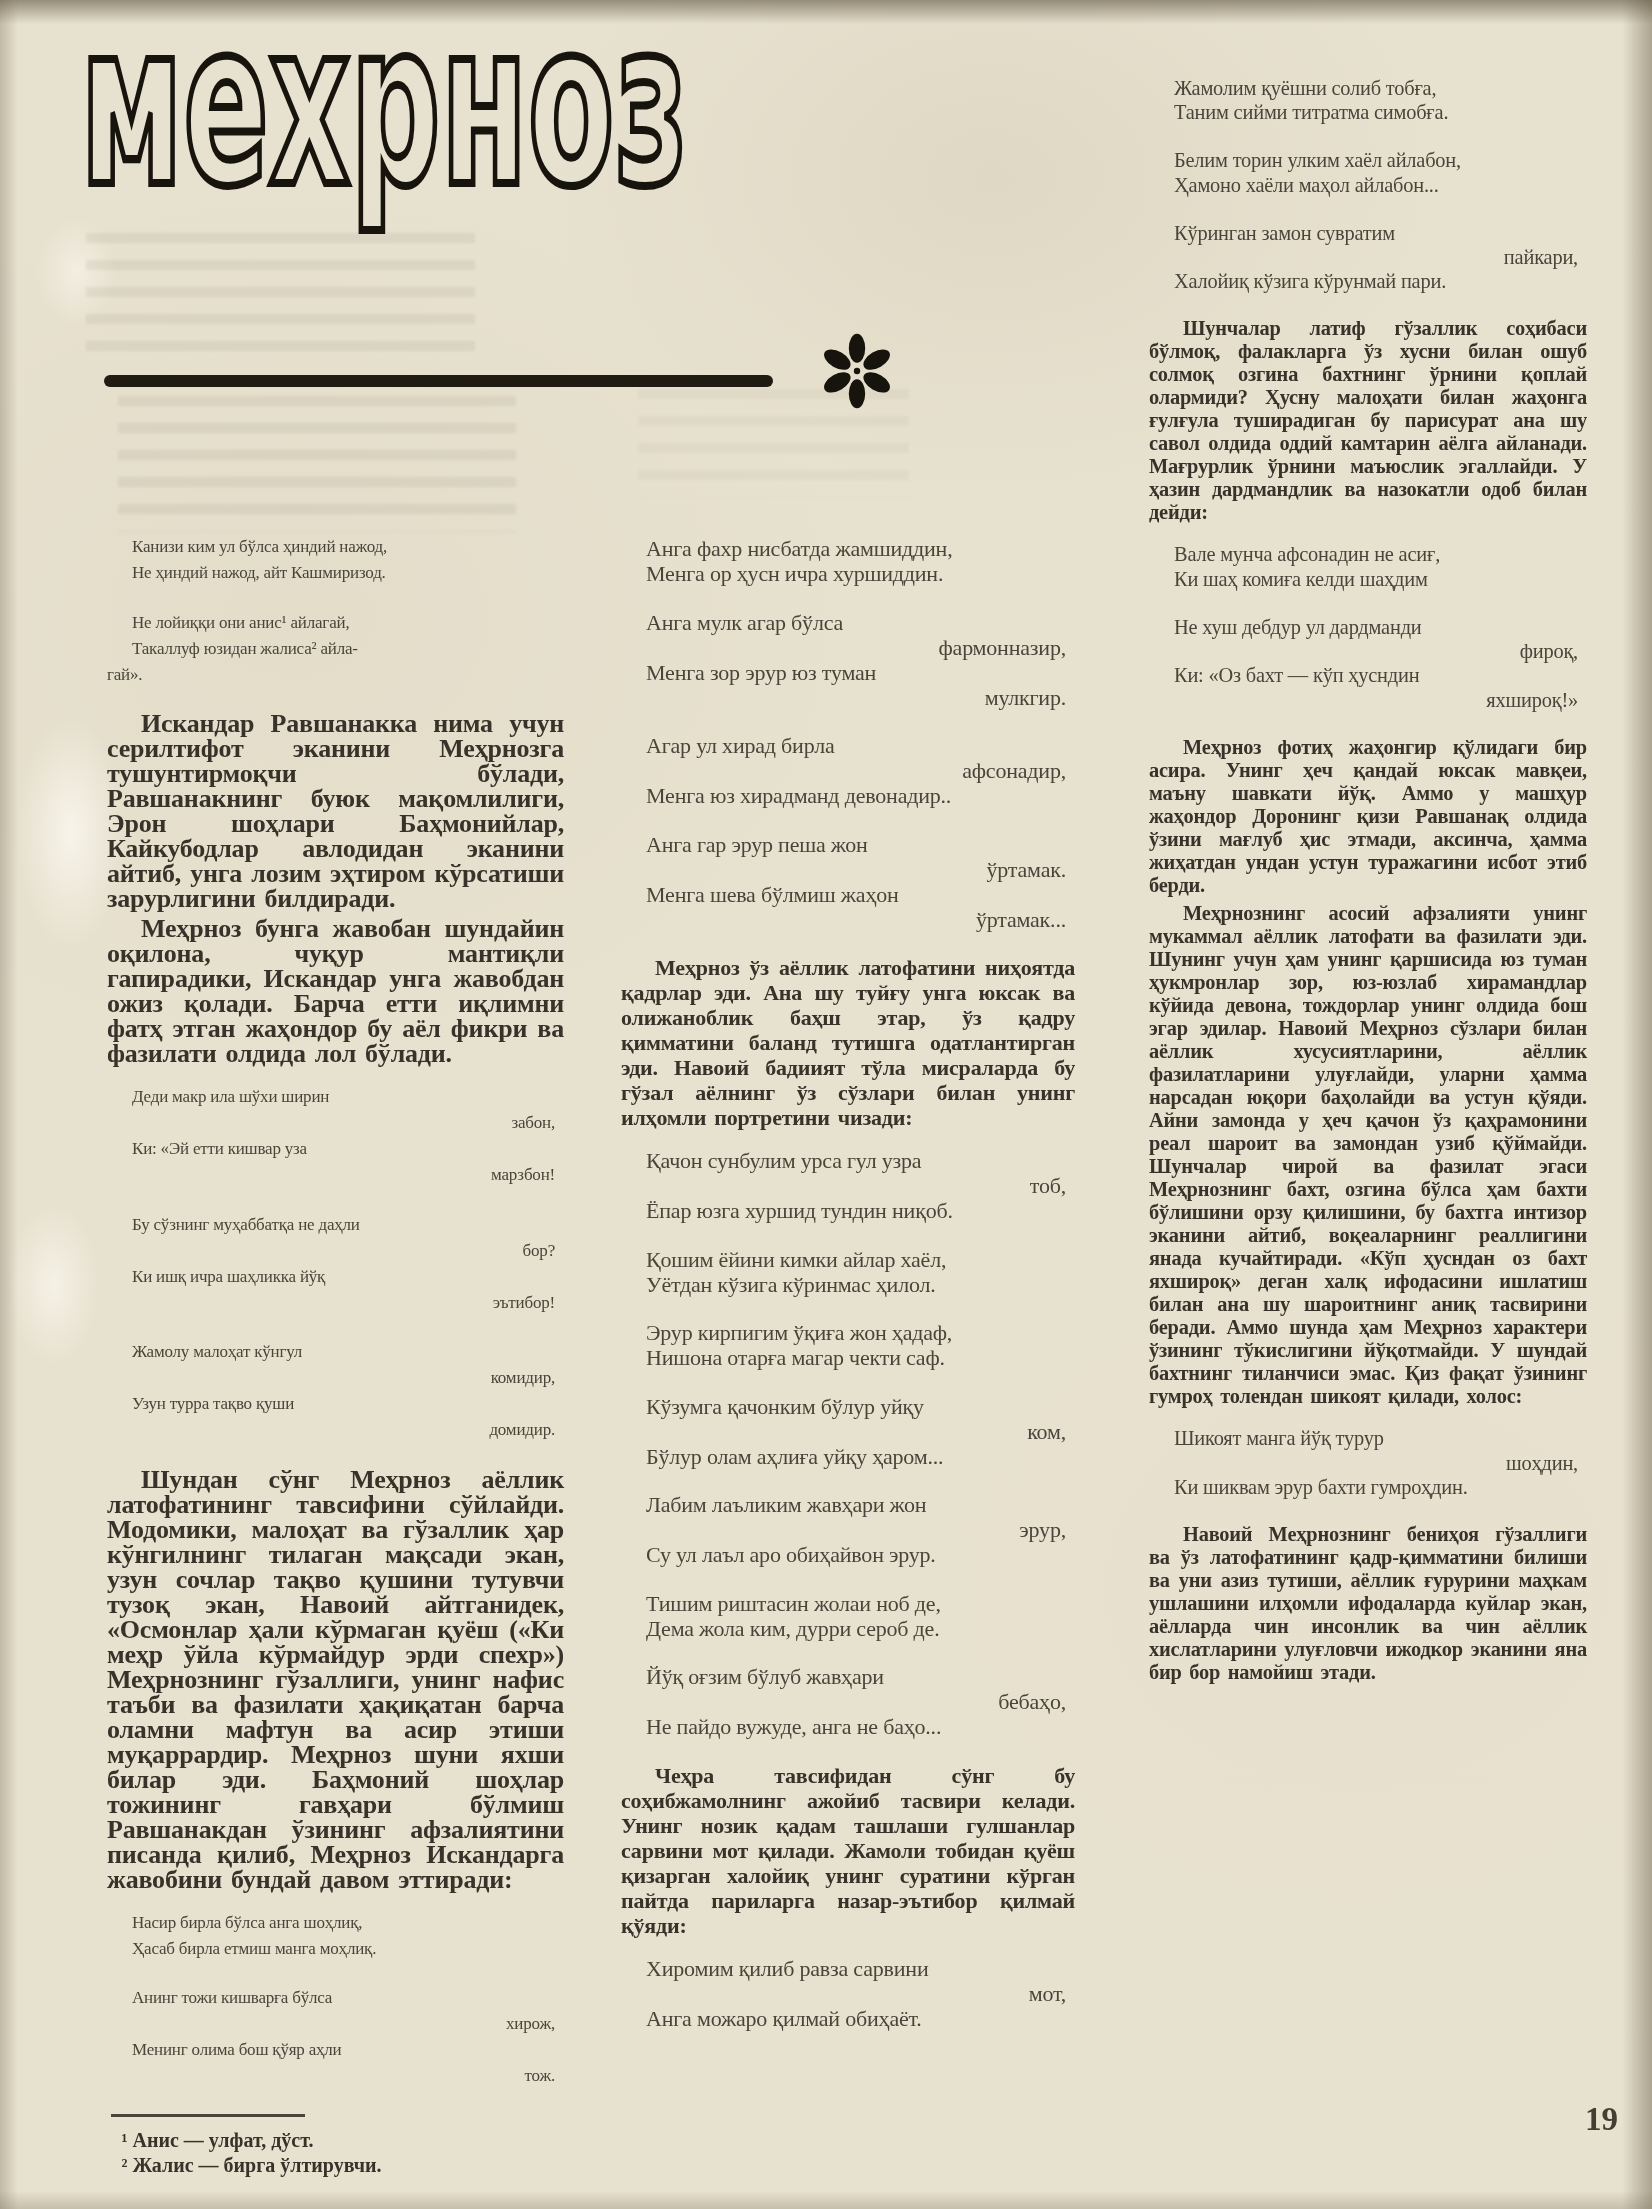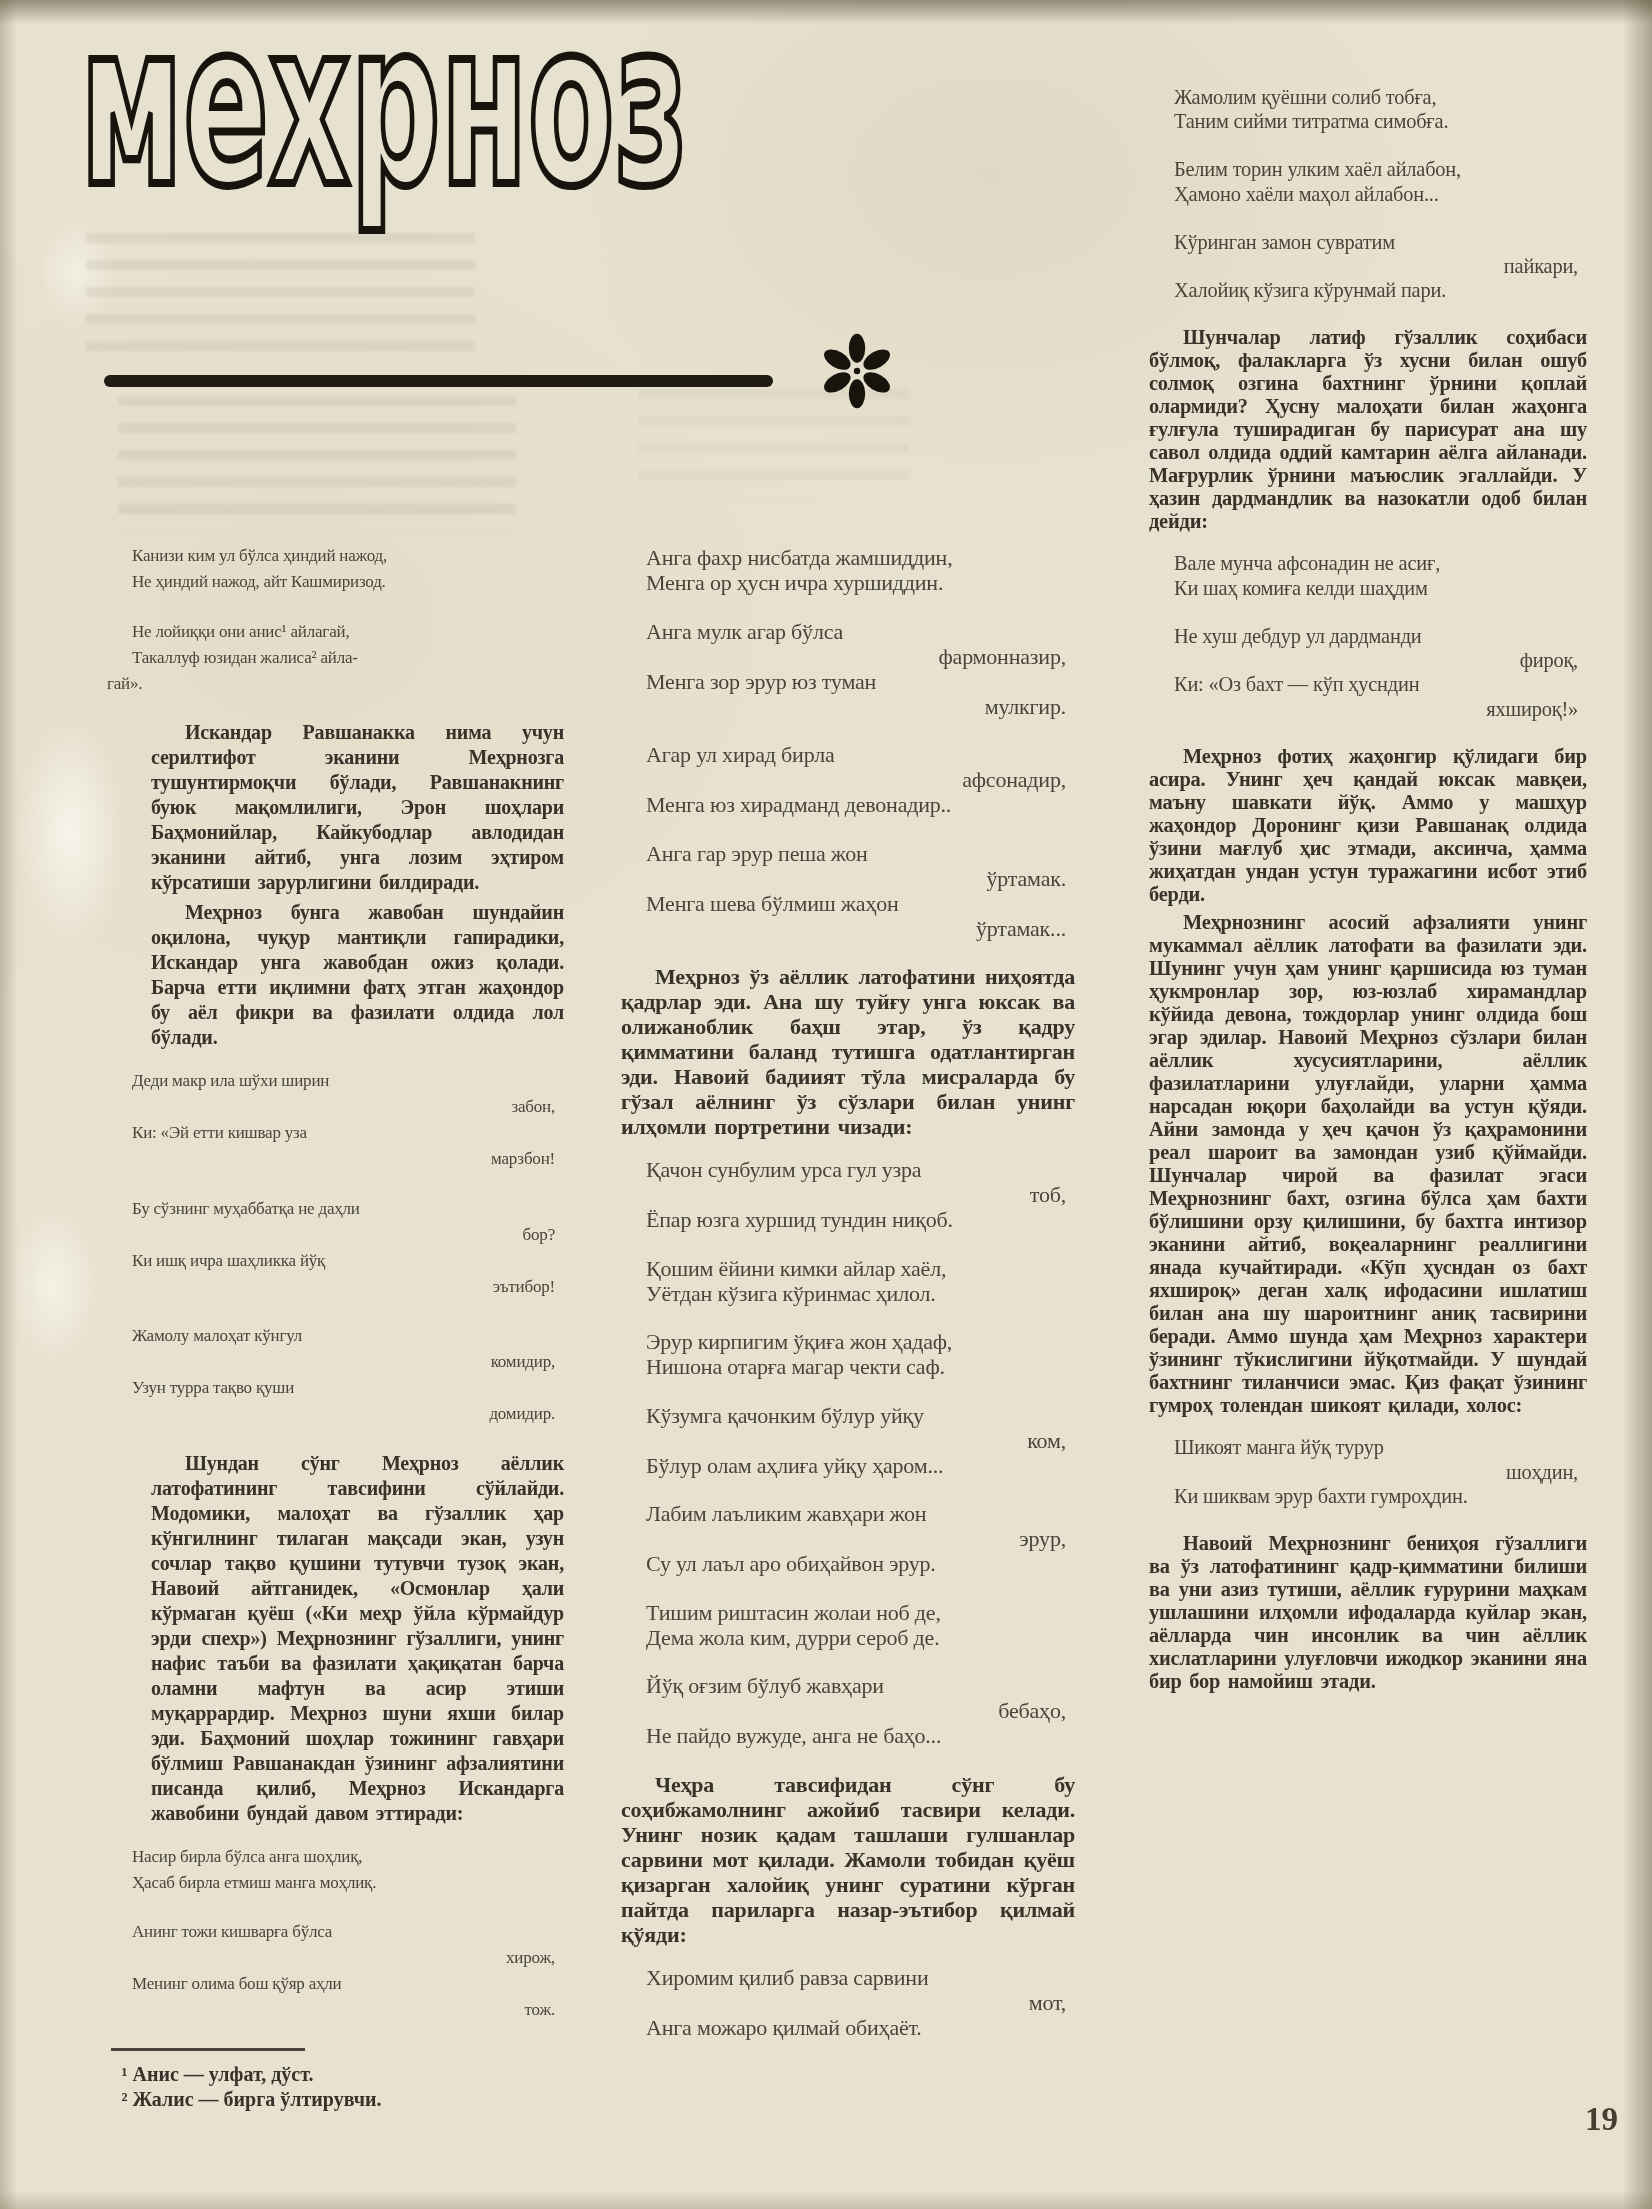--- a/index.html
+++ b/index.html
@@ -42,25 +42,25 @@
   .masthead{position:absolute;left:71px;top:36px;width:633px;height:213px;}
   .divider{position:absolute;left:104px;top:375px;width:669px;height:11.8px;
     background:#201b13;border-radius:6.3px;}
   .florette{position:absolute;left:817px;top:331px;width:80px;height:80px;}
 
   
   .col{position:absolute;}
   .col.c1{left:107px;top:527px;width:457px;}
   .col.c2{left:621px;top:529px;width:454px;}
   .col.c3{left:1149px;top:69px;width:438px;}
-  .col > :first-child{margin-top:16px;}
+  .col > :first-child{margin-top:7px;}
 
   .para{margin:0 0 5.4px 0;text-indent:34px;text-align:justify;
     font-weight:700;word-spacing:2.7px;letter-spacing:-0.2px;color:#38322a;}
-  .c1 .para{font-size:20px;line-height:25px;margin-left:44px;}
+  .c1 .para{font-size:26px;line-height:25px;}
   .c2 .para{font-size:22px;line-height:25px;}
   .c3 .para{font-size:20.4px;line-height:23px;}
 
   .verse{margin:18px 0 23.5px 0;padding-left:25px;font-weight:400;color:#4a443a;letter-spacing:-0.2px;}
   .c1 .verse{font-size:17px;line-height:26px;}
   .c2 .verse{font-size:22px;line-height:25px;}
   .c3 .verse{font-size:20.4px;line-height:24.4px;}
   .vline{white-space:nowrap;}
   .vline.r{text-align:right;padding-right:9px;white-space:normal;}
   .vline.hang{margin-left:-25px;}

